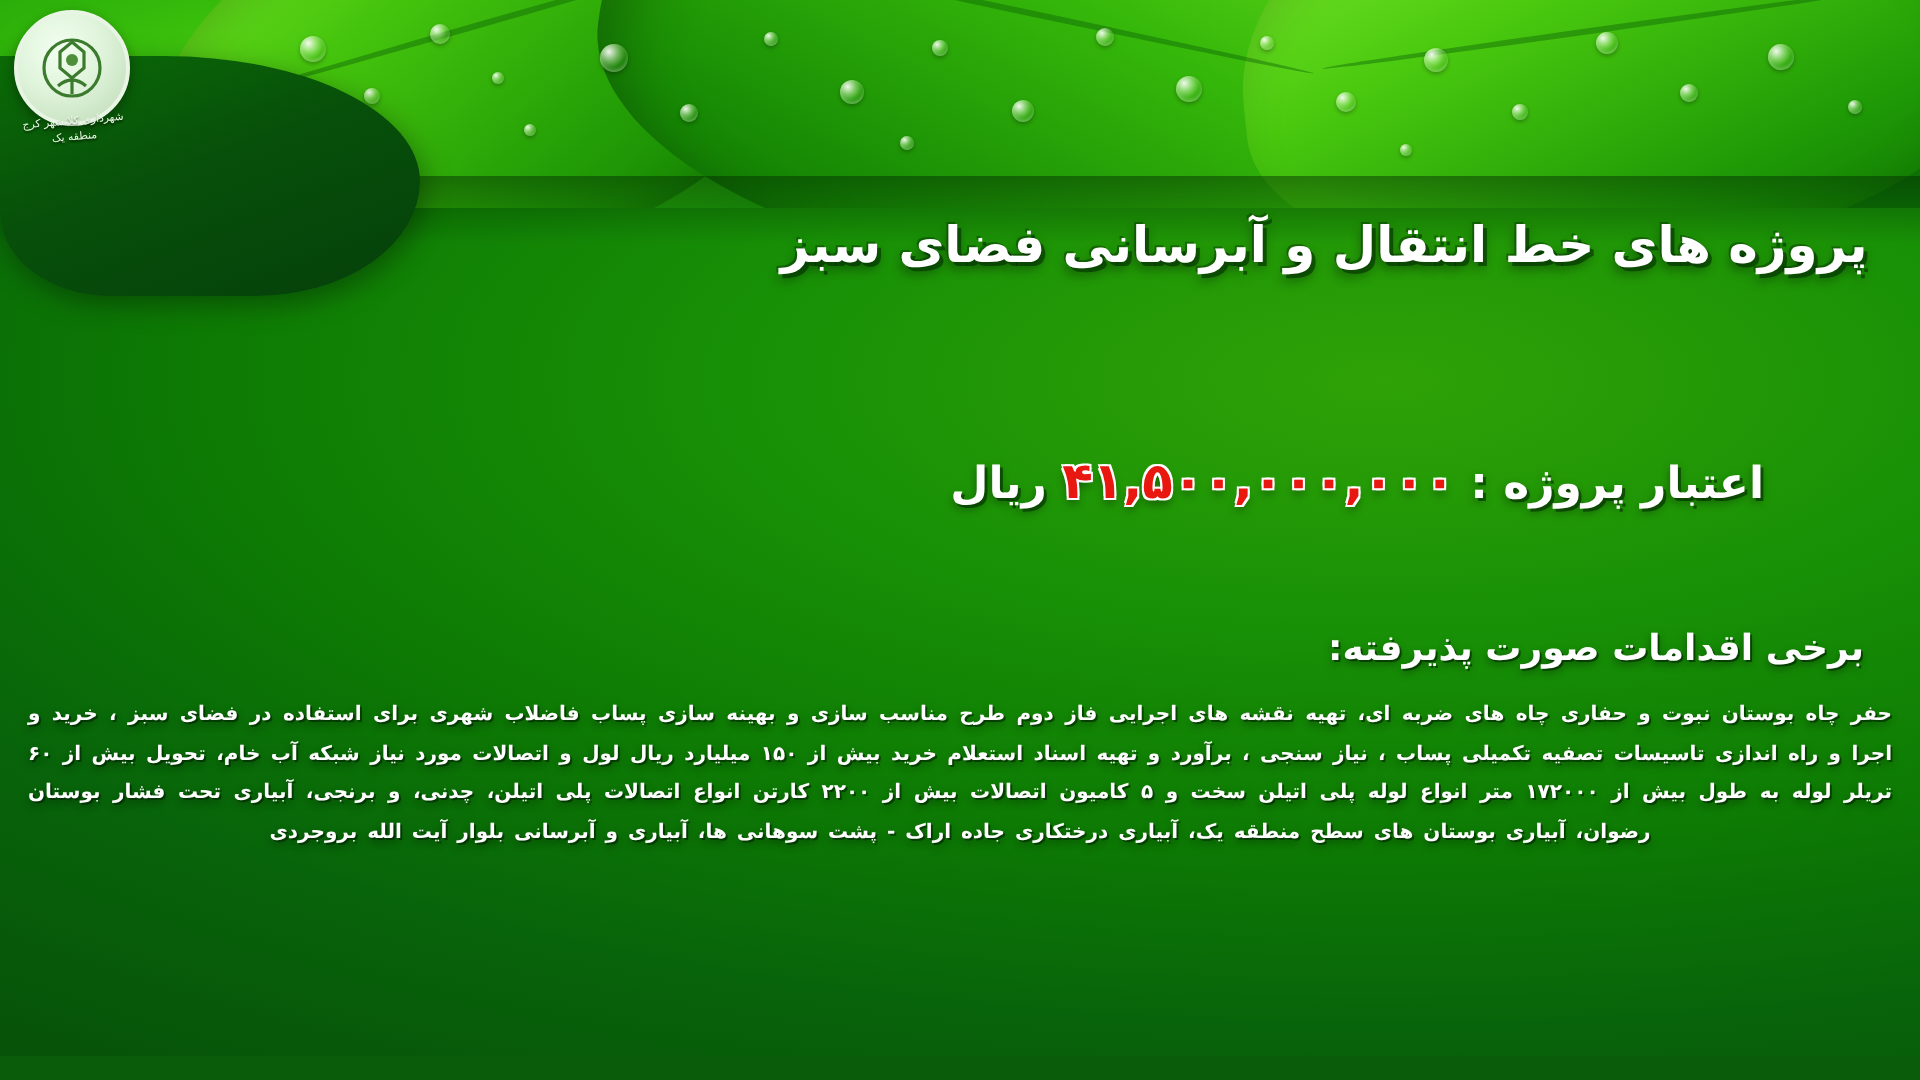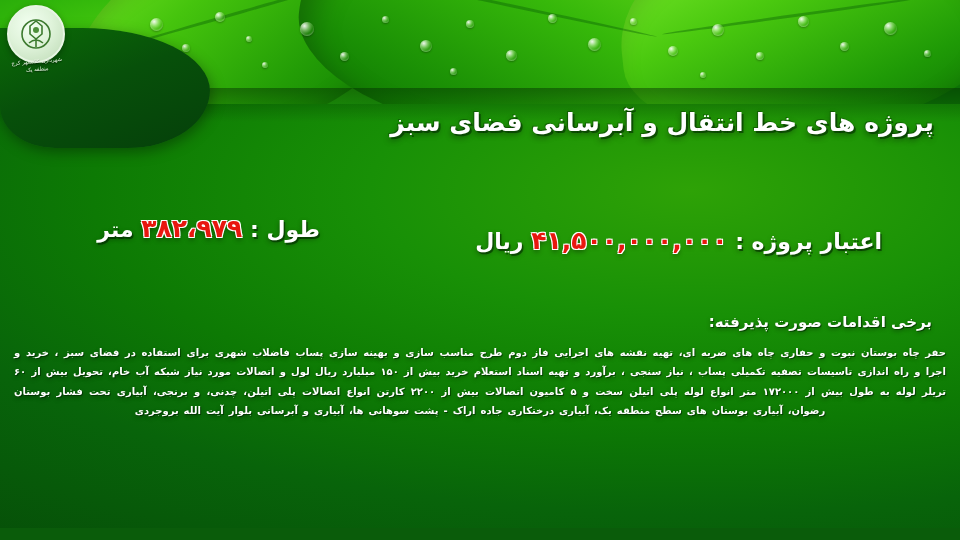--- a/index.html
+++ b/index.html
@@ -150,21 +150,21 @@
 
   
   #body-block {
     position:absolute;
     left:14px; right:14px; top:308px;
     color:#ffffff;
   }
   #body-heading {
     text-align:right;
     padding-right:14px;
-    font-size:15px;
+    font-size:18px;
     font-weight:bold;
     line-height:1.9;
     text-shadow:1px 1px 0 rgba(0,35,0,.6), 0 2px 4px rgba(0,0,0,.4);
   }
   #body-paragraph {
     margin-top:6px;
     text-align:justify;
     text-align-last:center;
     font-size:10px;
     font-weight:bold;
@@ -225,25 +225,20 @@
       </g>
       <circle cx="20" cy="16" r="3" fill="#4e8f3a"></circle>
     </svg>
   </div>
   <div id="emblem-caption">شهرداری کلانشهر کرج
 منطقه یک</div>
 
   <div id="title">پروژه های خط انتقال و آبرسانی فضای سبز</div>
 
   <div id="stats">
-    <div class="stat" id="stat-length">
-      <span>طول :</span>
-      <span class="num">۳۸۲،۹۷۹</span>
-      <span>متر</span>
-    </div>
     <div class="stat" id="stat-budget">
       <span>اعتبار پروژه :</span>
       <span class="num">۴۱,۵۰۰,۰۰۰,۰۰۰</span>
       <span>ریال</span>
     </div>
   </div>
 
   <div id="body-block">
     <div id="body-heading">برخی اقدامات صورت پذیرفته:</div>
     <div id="body-paragraph">حفر چاه بوستان نبوت و حفاری چاه های ضربه ای، تهیه نقشه های اجرایی فاز دوم طرح مناسب سازی و بهینه سازی پساب فاضلاب شهری برای استفاده در فضای سبز ، خرید و اجرا و راه اندازی تاسیسات تصفیه تکمیلی پساب ، نیاز سنجی ، برآورد و تهیه اسناد استعلام خرید بیش از ۱۵۰ میلیارد ریال لول و اتصالات مورد نیاز شبکه آب خام، تحویل بیش از ۶۰ تریلر لوله به طول بیش از ۱۷۲۰۰۰ متر انواع لوله پلی اتیلن سخت و ۵ کامیون اتصالات بیش از ۲۲۰۰ کارتن انواع اتصالات پلی اتیلن، چدنی، و برنجی، آبیاری تحت فشار بوستان رضوان، آبیاری بوستان های سطح منطقه یک، آبیاری درختکاری جاده اراک - پشت سوهانی ها، آبیاری و آبرسانی بلوار آیت الله بروجردی</div>

